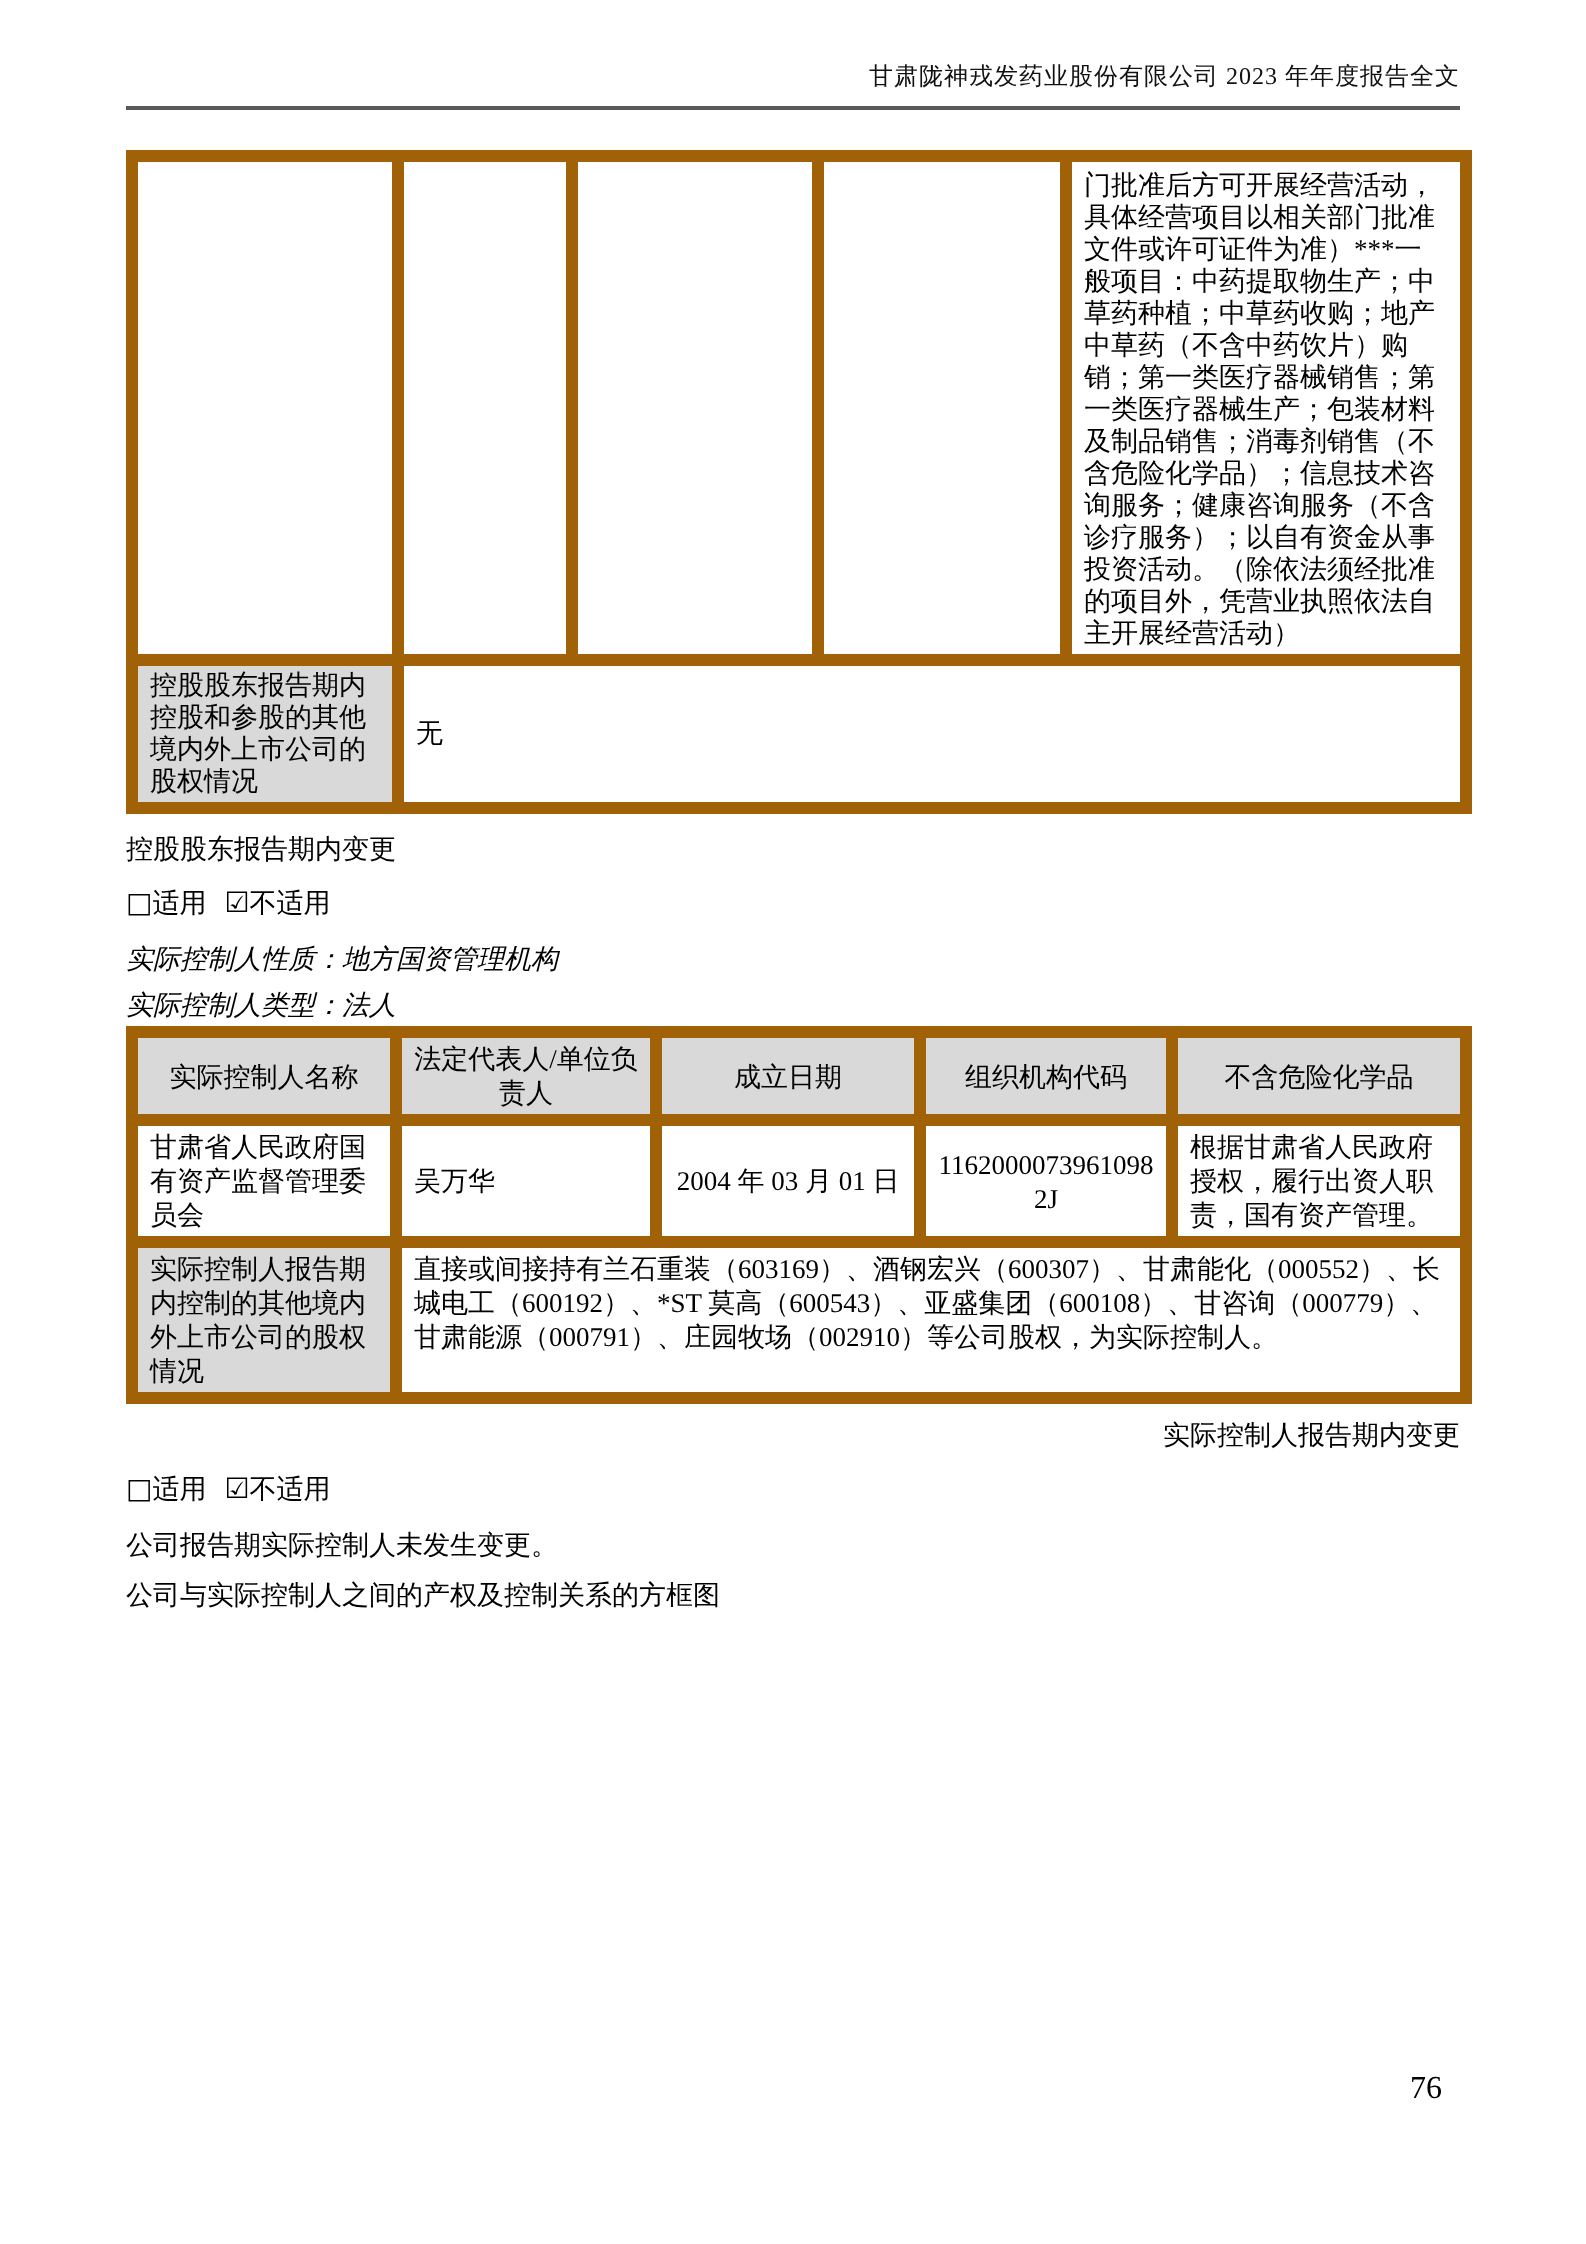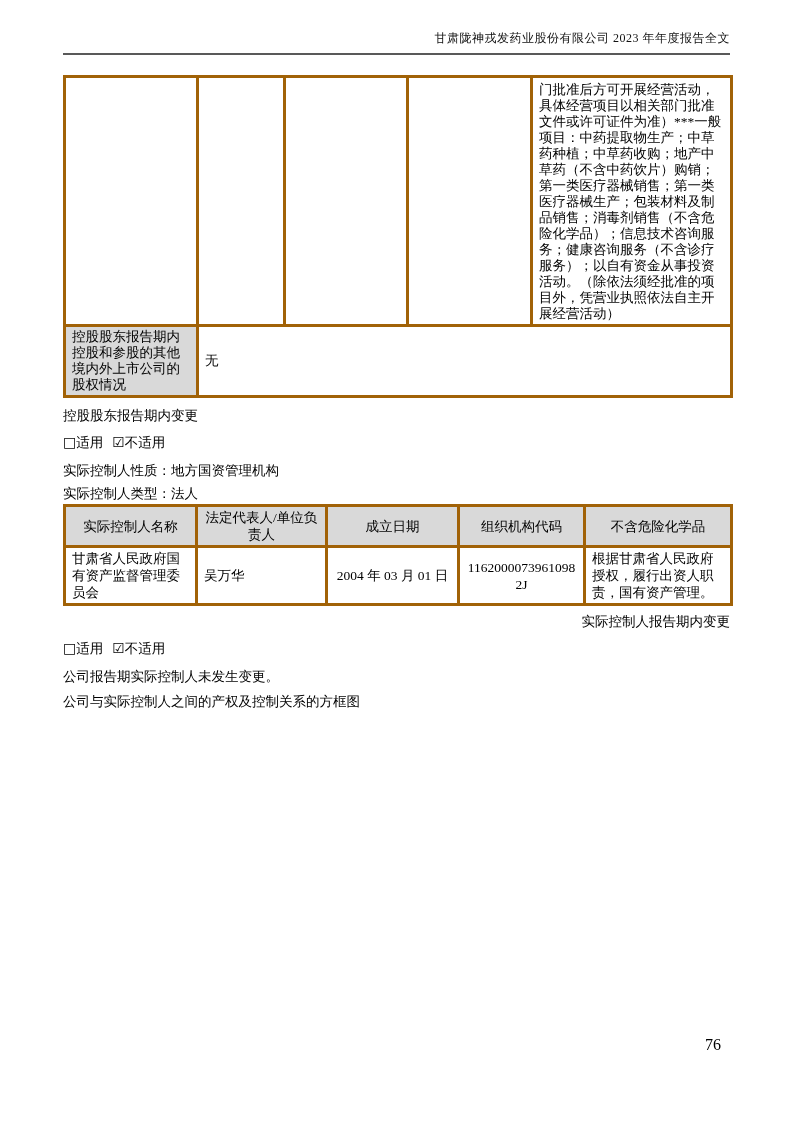--- a/index.html
+++ b/index.html
@@ -8,29 +8,29 @@
     font-family:"Liberation Serif","DejaVu Serif",serif;
     -webkit-font-smoothing:antialiased;
   }
   .page{position:relative;width:793px;height:1122px;overflow:hidden;background:#fff;}
   .content{padding:0 63px;}
   .doc-header{
     padding-top:30px;text-align:right;font-size:12px;letter-spacing:.5px;
     border-bottom:2.5px solid #595959;padding-bottom:6px;color:#111;
   }
   table{border-collapse:collapse;table-layout:fixed;width:667px;font-size:13.5px;}
-  td{border:3px solid #a16207;padding:2px 6px;line-height:16px;word-break:break-all;overflow:hidden;}
+  td{border:6px solid #a16207;padding:2px 6px;line-height:16px;word-break:break-all;overflow:hidden;}
   .vtop{vertical-align:top;}
   .vmid{vertical-align:middle;}
   .gray{background:#d9d9d9;}
   .tc{text-align:center;}
   .t1{margin-top:20px;}
   .t1 .bigcell{padding-top:4px;}
   .para{font-size:13.5px;line-height:15px;margin:10px 0;}
-  .para-tight{margin:8px 0 7px 0;}
+  .para-tight{margin:8px 0 7px 0;font-style:italic;}
   .check-row{font-size:13.5px;margin:11px 0;}
   .check-row .box{font-size:14px;font-family:"DejaVu Sans",sans-serif;}
   .check-row .gap{display:inline-block;width:9px;}
   h3.sec{font-size:15px;font-weight:bold;margin:18px 0 24px 0;letter-spacing:.5px;}
   .t2 td{line-height:17px;}
   .t2 .hdr{height:34px;vertical-align:middle;}
   .pageno{position:absolute;top:1036px;right:72px;font-size:16px;}
 </style>
 </head>
 <body>
@@ -88,20 +88,24 @@
         <td class="gray tc hdr">组织机构代码</td>
         <td class="gray tc hdr">不含危险化学品</td>
       </tr>
       <tr style="height:50px">
         <td class="vmid">甘肃省人民政府国有资产监督管理委员会</td>
         <td class="vmid">吴万华</td>
         <td class="vmid tc">2004 年 03 月 01 日</td>
         <td class="vmid tc">11620000739610982J</td>
         <td class="vtop">根据甘肃省人民政府授权，履行出资人职责，国有资产管理。</td>
       </tr>
+      <tr style="height:56px">
+        <td class="gray vtop">实际控制人报告期内控制的其他境内外上市公司的股权情况</td>
+        <td class="vtop" colspan="4">直接或间接持有兰石重装（603169）、酒钢宏兴（600307）、甘肃能化（000552）、长城电工（600192）、*ST 莫高（600543）、亚盛集团（600108）、甘咨询（000779）、甘肃能源（000791）、庄园牧场（002910）等公司股权，为实际控制人。</td>
+      </tr>
     </tbody>
       </table>
 
     <p class="para" style="margin-top:8px;text-align:right;">实际控制人报告期内变更</p>
 
     <p class="check-row"><span class="box">□</span><span>适用</span><span class="gap"></span><span class="box">☑</span><span>不适用</span></p>
 
     <p class="para">公司报告期实际控制人未发生变更。</p>
 
     <p class="para">公司与实际控制人之间的产权及控制关系的方框图</p>

